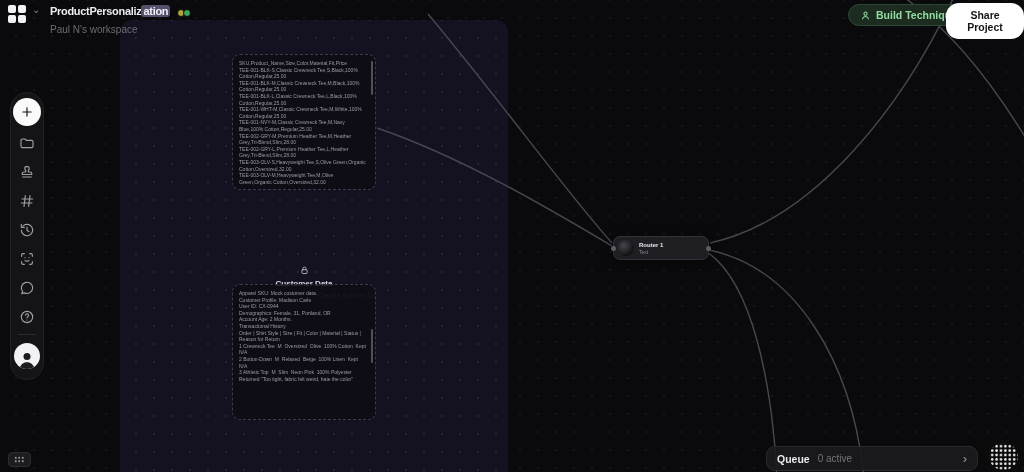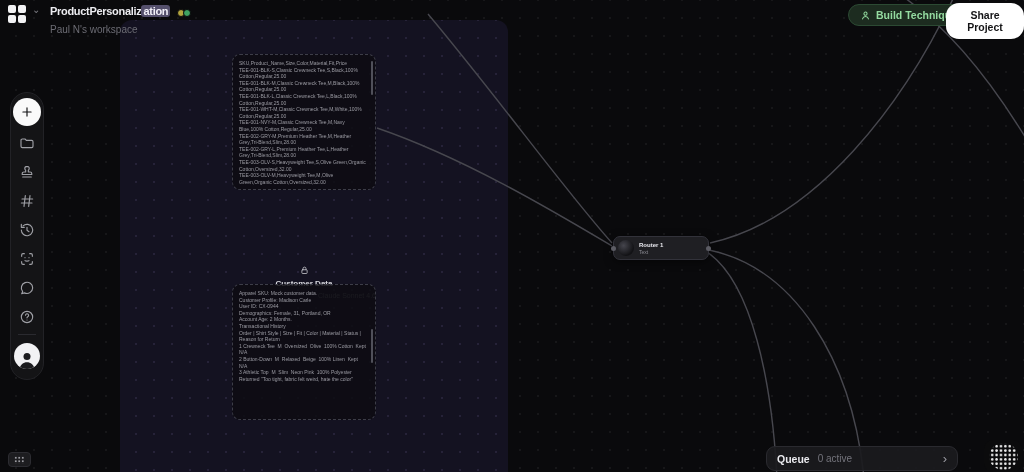--- a/index.html
+++ b/index.html
@@ -109,21 +109,21 @@
     display:flex; align-items:center; justify-content:center; cursor:pointer;
   }
   .rail .divider { width:18px; height:1px; background:#2a2a2f; margin:-4px 0 8px 0; }
   .rail .avatar-btn {
     width:26px; height:26px; border-radius:50%; background:#f2f2f4;
     display:flex; align-items:flex-end; justify-content:center; overflow:hidden; cursor:pointer;
   }
 
   
   .queue-bar {
-    position:absolute; left:766px; top:446px; width:192px; height:25px;
+    position:absolute; left:766px; top:446px; width:212px; height:25px;
     background:rgba(27,27,30,0.92); border:1px solid #2a2a2f; border-radius:9px;
     display:flex; align-items:center; padding:0 10px; cursor:pointer;
   }
   .queue-bar .ql { font-size:10.5px; font-weight:700; color:#eaeaee; }
   .queue-bar .qs { font-size:10px; color:#74747c; margin-left:8px; }
   .queue-bar .qc { margin-left:auto; color:#9a9aa2; font-size:13px; line-height:13px; }
 
   .halftone-btn {
     position:absolute; left:984px; top:440px; width:38px; height:32px;
     background:#0b0b0c; border-radius:9px; display:flex; align-items:center; justify-content:center;

